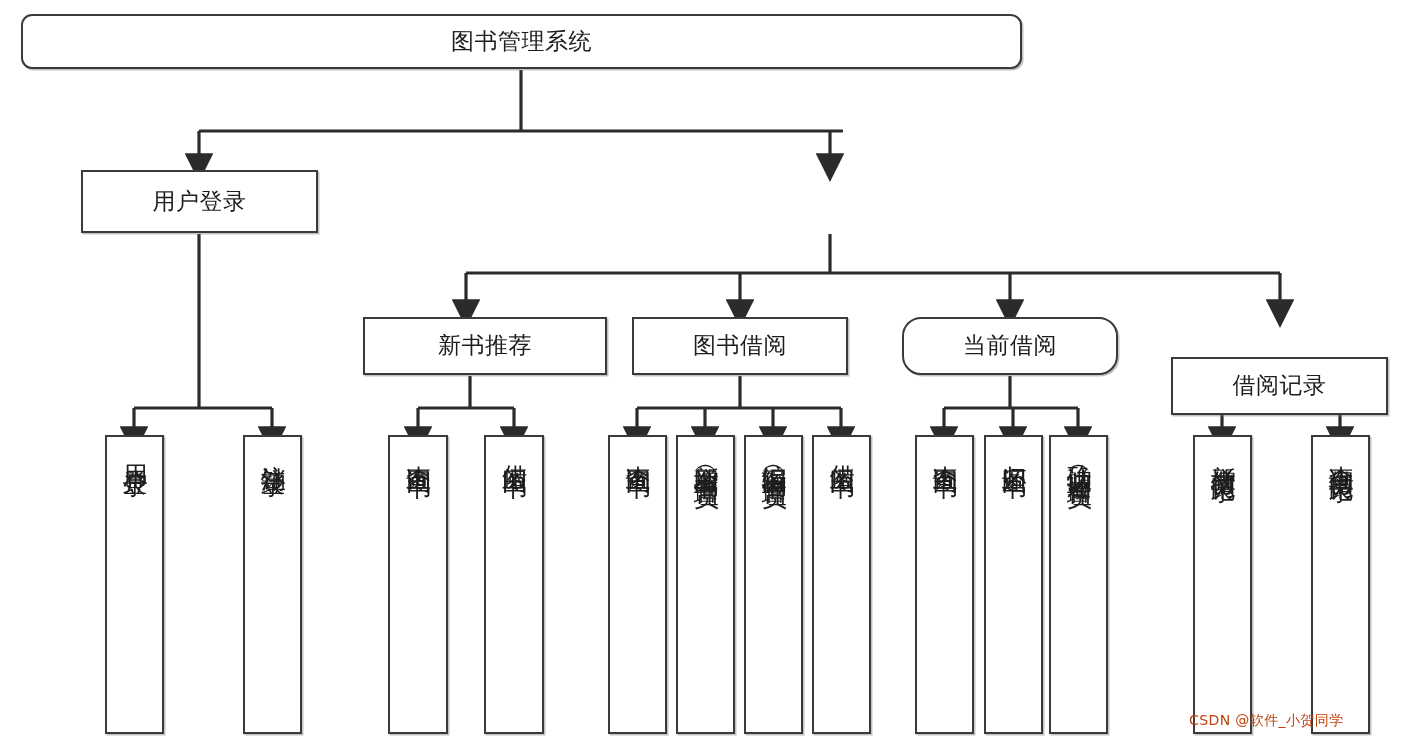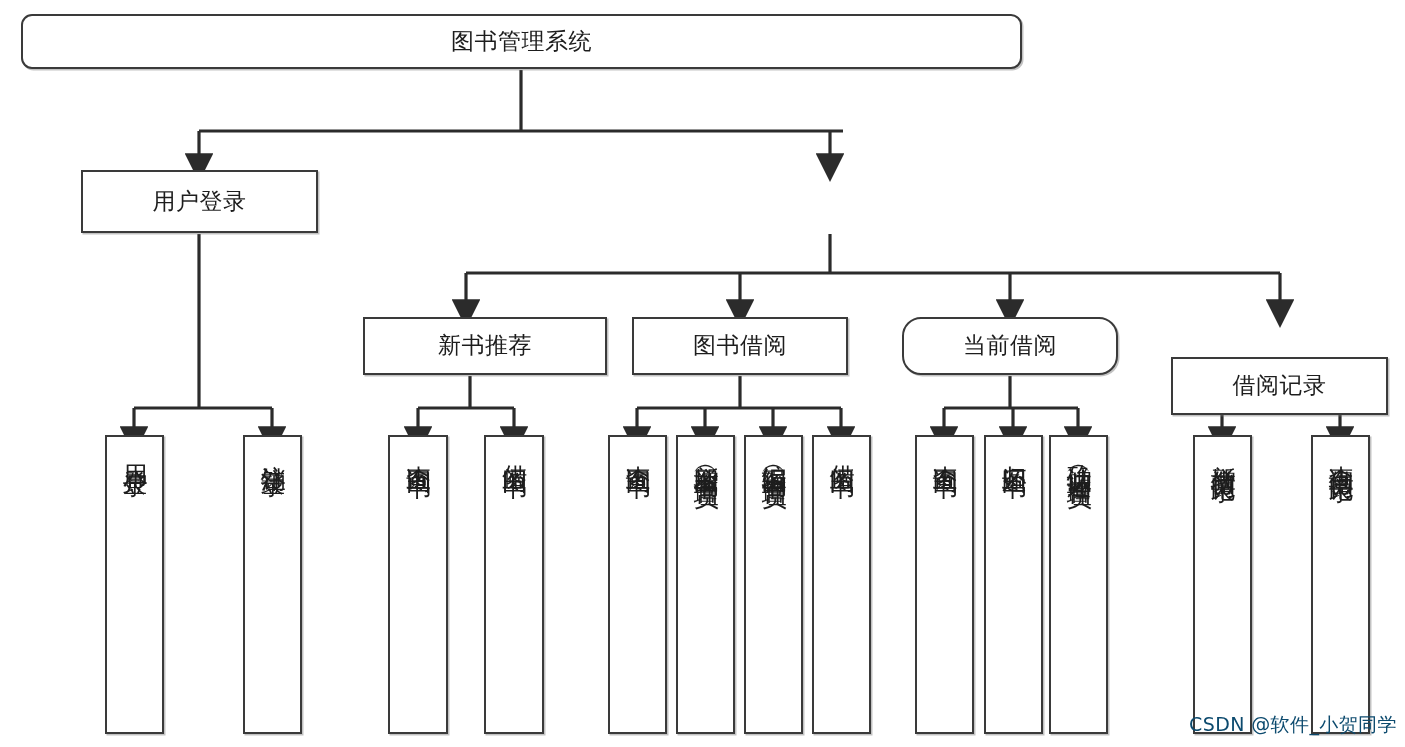--- a/index.html
+++ b/index.html
@@ -56,22 +56,22 @@
     writing-mode: vertical-rl;
     text-orientation: upright;
     font-size: 25px;
     letter-spacing: 3px;
     line-height: 1.05;
   }
   .watermark {
     position: absolute;
     left: 1189px;
     top: 712px;
-    font-size: 19px;
-    color: #0c4a6e;
+    font-size: 14px;
+    color: #c2410c;
     white-space: nowrap;
     z-index: 5;
     letter-spacing: 0.4px;
   }
 </style>
 </head>
 <body>
 
 <div id="canvas">
 

